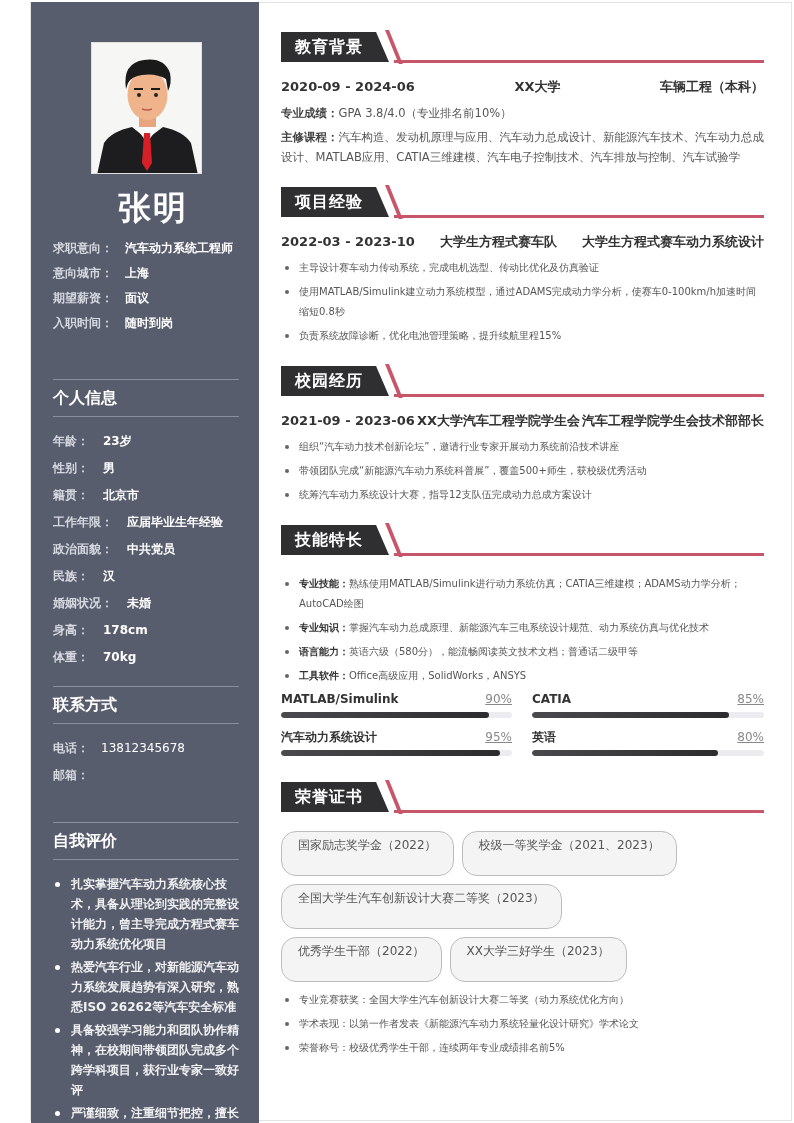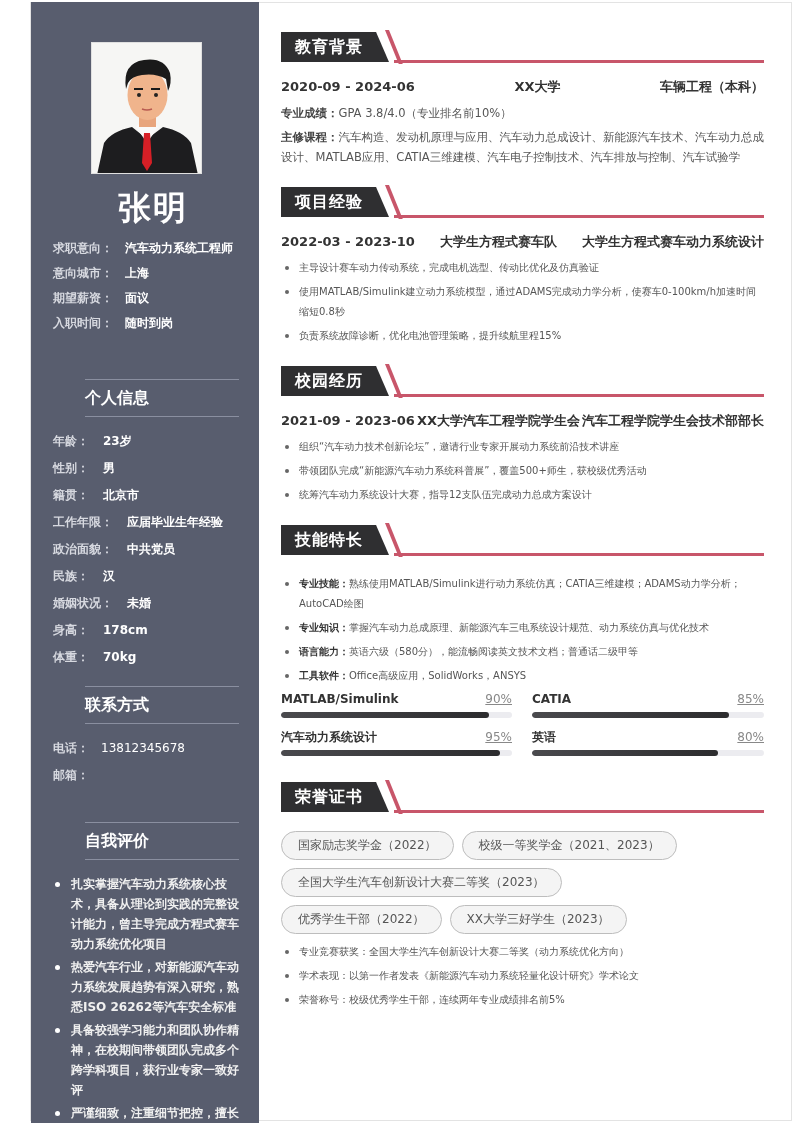--- a/index.html
+++ b/index.html
@@ -11,21 +11,21 @@
   
   .sidebar { position: absolute; left: 31px; top: 2px; width: 228px; height: 1121px; background: #585d6e; color: #fff; overflow: hidden; }
   .photo { position: absolute; left: 60px; top: 40px; width: 111px; height: 132px; background: #f5f5f3; border: 1px solid #e0e0e0; overflow: hidden; }
   .name { position: absolute; left: 8px; width: 228px; top: 184px; text-align: center; font-size: 33px; font-weight: bold; letter-spacing: 2px; color: #fff; }
   .intent { position: absolute; left: 22px; top: 236px; width: 190px; }
   .kv { display: flex; font-size: 12px; font-weight: bold; line-height: 20px; margin-bottom: 5px; }
   .kv .k { color: #d7d9e0; flex: 0 0 auto; }
   .kv .v { color: #fff; }
   .intent .k { width: 72px; }
   .side-section { position: absolute; left: 22px; width: 186px; }
-  .side-title { border-top: 1px solid #8a8fa0; border-bottom: 1px solid #8a8fa0; padding: 8px 0 7px; font-size: 16px; font-weight: bold; color: #fff; margin-left: 32px; }
+  .side-title { border-top: 1px solid #8a8fa0; border-bottom: 1px solid #8a8fa0; padding: 8px 0 7px; font-size: 16px; font-weight: bold; color: #fff; }
   .side-body { padding-top: 14px; }
   .side-body .kv { margin-bottom: 7px; }
   .side-body .kv .k { margin-right: 14px; }
   .contact .kv { font-weight: normal; }
   .contact .kv .k { font-weight: bold; margin-right: 12px; }
   .contact .kv .v { word-break: break-all; width: 130px; }
   .self-list { list-style: none; padding-top: 14px; }
   .self-list li { position: relative; padding-left: 18px; font-size: 12px; font-weight: bold; line-height: 20px; color: #f0f0f0; margin-bottom: 3px; }
   .self-list li::before { content: ""; position: absolute; left: 2px; top: 8px; width: 5px; height: 5px; border-radius: 50%; background: #fff; }
 
@@ -47,21 +47,21 @@
   .bul li b { color: #333; }
 
   .bars { display: grid; grid-template-columns: 231px 232px; column-gap: 20px; row-gap: 4px; margin-top: 2px; }
   .bar-top { display: flex; justify-content: space-between; font-size: 12px; line-height: 18px; }
   .bar-top .lbl { font-weight: bold; color: #333; }
   .bar-top .pct { color: #888; text-decoration: underline; }
   .track { height: 6px; background: #ececf0; border-radius: 3px; margin-top: 4px; margin-bottom: 6px; overflow: hidden; }
   .fill { height: 100%; border-radius: 3px; background: linear-gradient(90deg, #4a4a4e, #2c2c2e); }
 
   .tags { display: flex; flex-wrap: wrap; gap: 8px 8px; margin-bottom: 8px; width: 440px; }
-  .tag { border: 1px solid #bdbdbd; border-radius: 15px; background: #f4f4f4; padding: 0 16px; height: 29px; line-height: 27px; font-size: 12px; color: #555; }
+  .tag { border: 1px solid #bdbdbd; border-radius: 15px; background: #f4f4f4; padding: 0 16px; height: 45px; line-height: 27px; font-size: 12px; color: #555; }
 </style>
 </head>
 <body>
 
 <div class="page">
   <div class="page-border"></div>
 
   <aside class="sidebar">
     <div class="photo">
       <svg width="111" height="132" viewBox="0 0 111 132">

